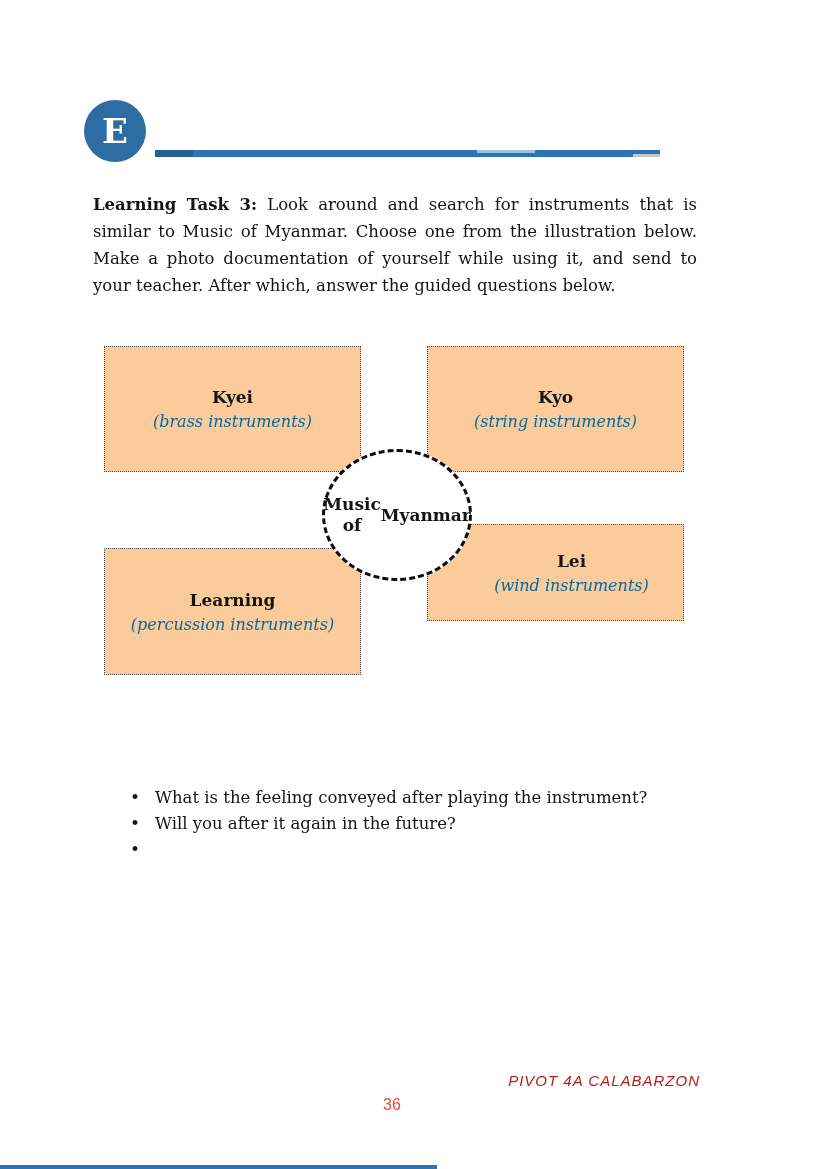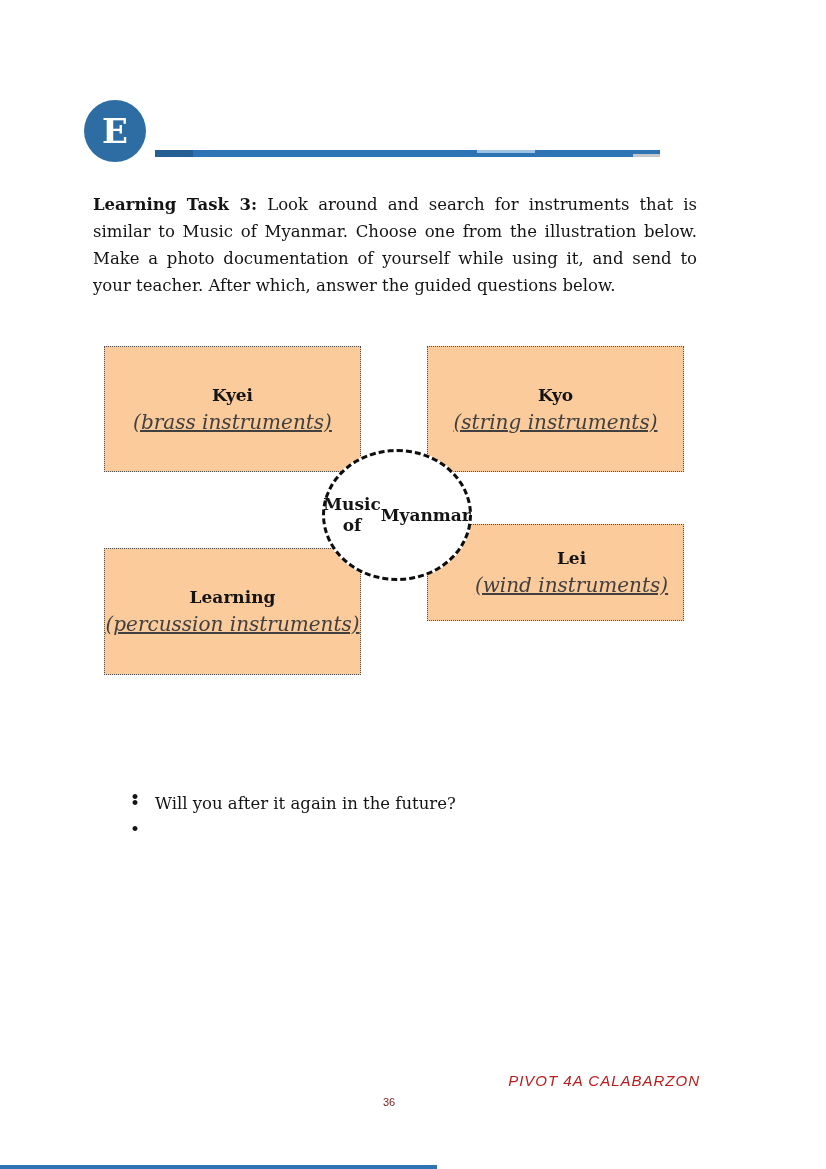--- a/index.html
+++ b/index.html
@@ -57,21 +57,21 @@
     background: #fccb9c;
     border: 1px dotted #4d4d4d;
     box-sizing: border-box;
     display: flex; flex-direction: column;
     align-items: center; justify-content: center;
     gap: 5px;
     text-align: center;
     z-index: 1;
   }
   .ibox .title    { font-weight: bold; font-size: 17px; }
-  .ibox .subtitle { font-style: italic; font-size: 20px; color: #404040; text-decoration: underline; }
+  .ibox .subtitle { font-style: italic; font-size: 16px; color: #0369a1; }
   .ibox.tl { left: 104px; top: 346px; height: 126px; }
   .ibox.tr { left: 427px; top: 346px; height: 126px; }
   .ibox.bl { left: 104px; top: 548px; height: 127px; }
   .ibox.br { left: 427px; top: 524px; height: 97px; padding-left: 32px; }
 
   
   .center-circle {
     position: absolute;
     left: 322px; top: 449px;
     width: 144px; height: 126px;
@@ -123,22 +123,22 @@
     font-family: "Liberation Sans", sans-serif;
     font-style: italic;
     font-size: 15px;
     letter-spacing: 1px;
     color: #b91c1c;
   }
   .page-number {
     position: absolute;
     left: 383px; top: 1096px;
     font-family: "Liberation Sans", sans-serif;
-    font-size: 11px;
-    color: #7f1d1d;
+    font-size: 16px;
+    color: #ef4444;
   }
   .bottom-rule {
     position: absolute;
     left: 0; bottom: 0;
     width: 437px; height: 4px;
     background: #2e74b5;
   }
 </style>
 </head>
 <body>
@@ -183,20 +183,21 @@
       <span>Music of</span>
       <span>Myanmar</span>
     </div>
 
   </div>
 
 
   <ul class="guide-list">
     <li>
       <span class="bullet">•</span>
+      <span>What is the feeling conveyed after playing the instrument?</span>
     </li>
     <li>
       <span class="bullet">•</span>
       <span>Will you after it again in the future?</span>
     </li>
     <li>
       <span class="bullet">•</span>
     </li>
   </ul>
 

